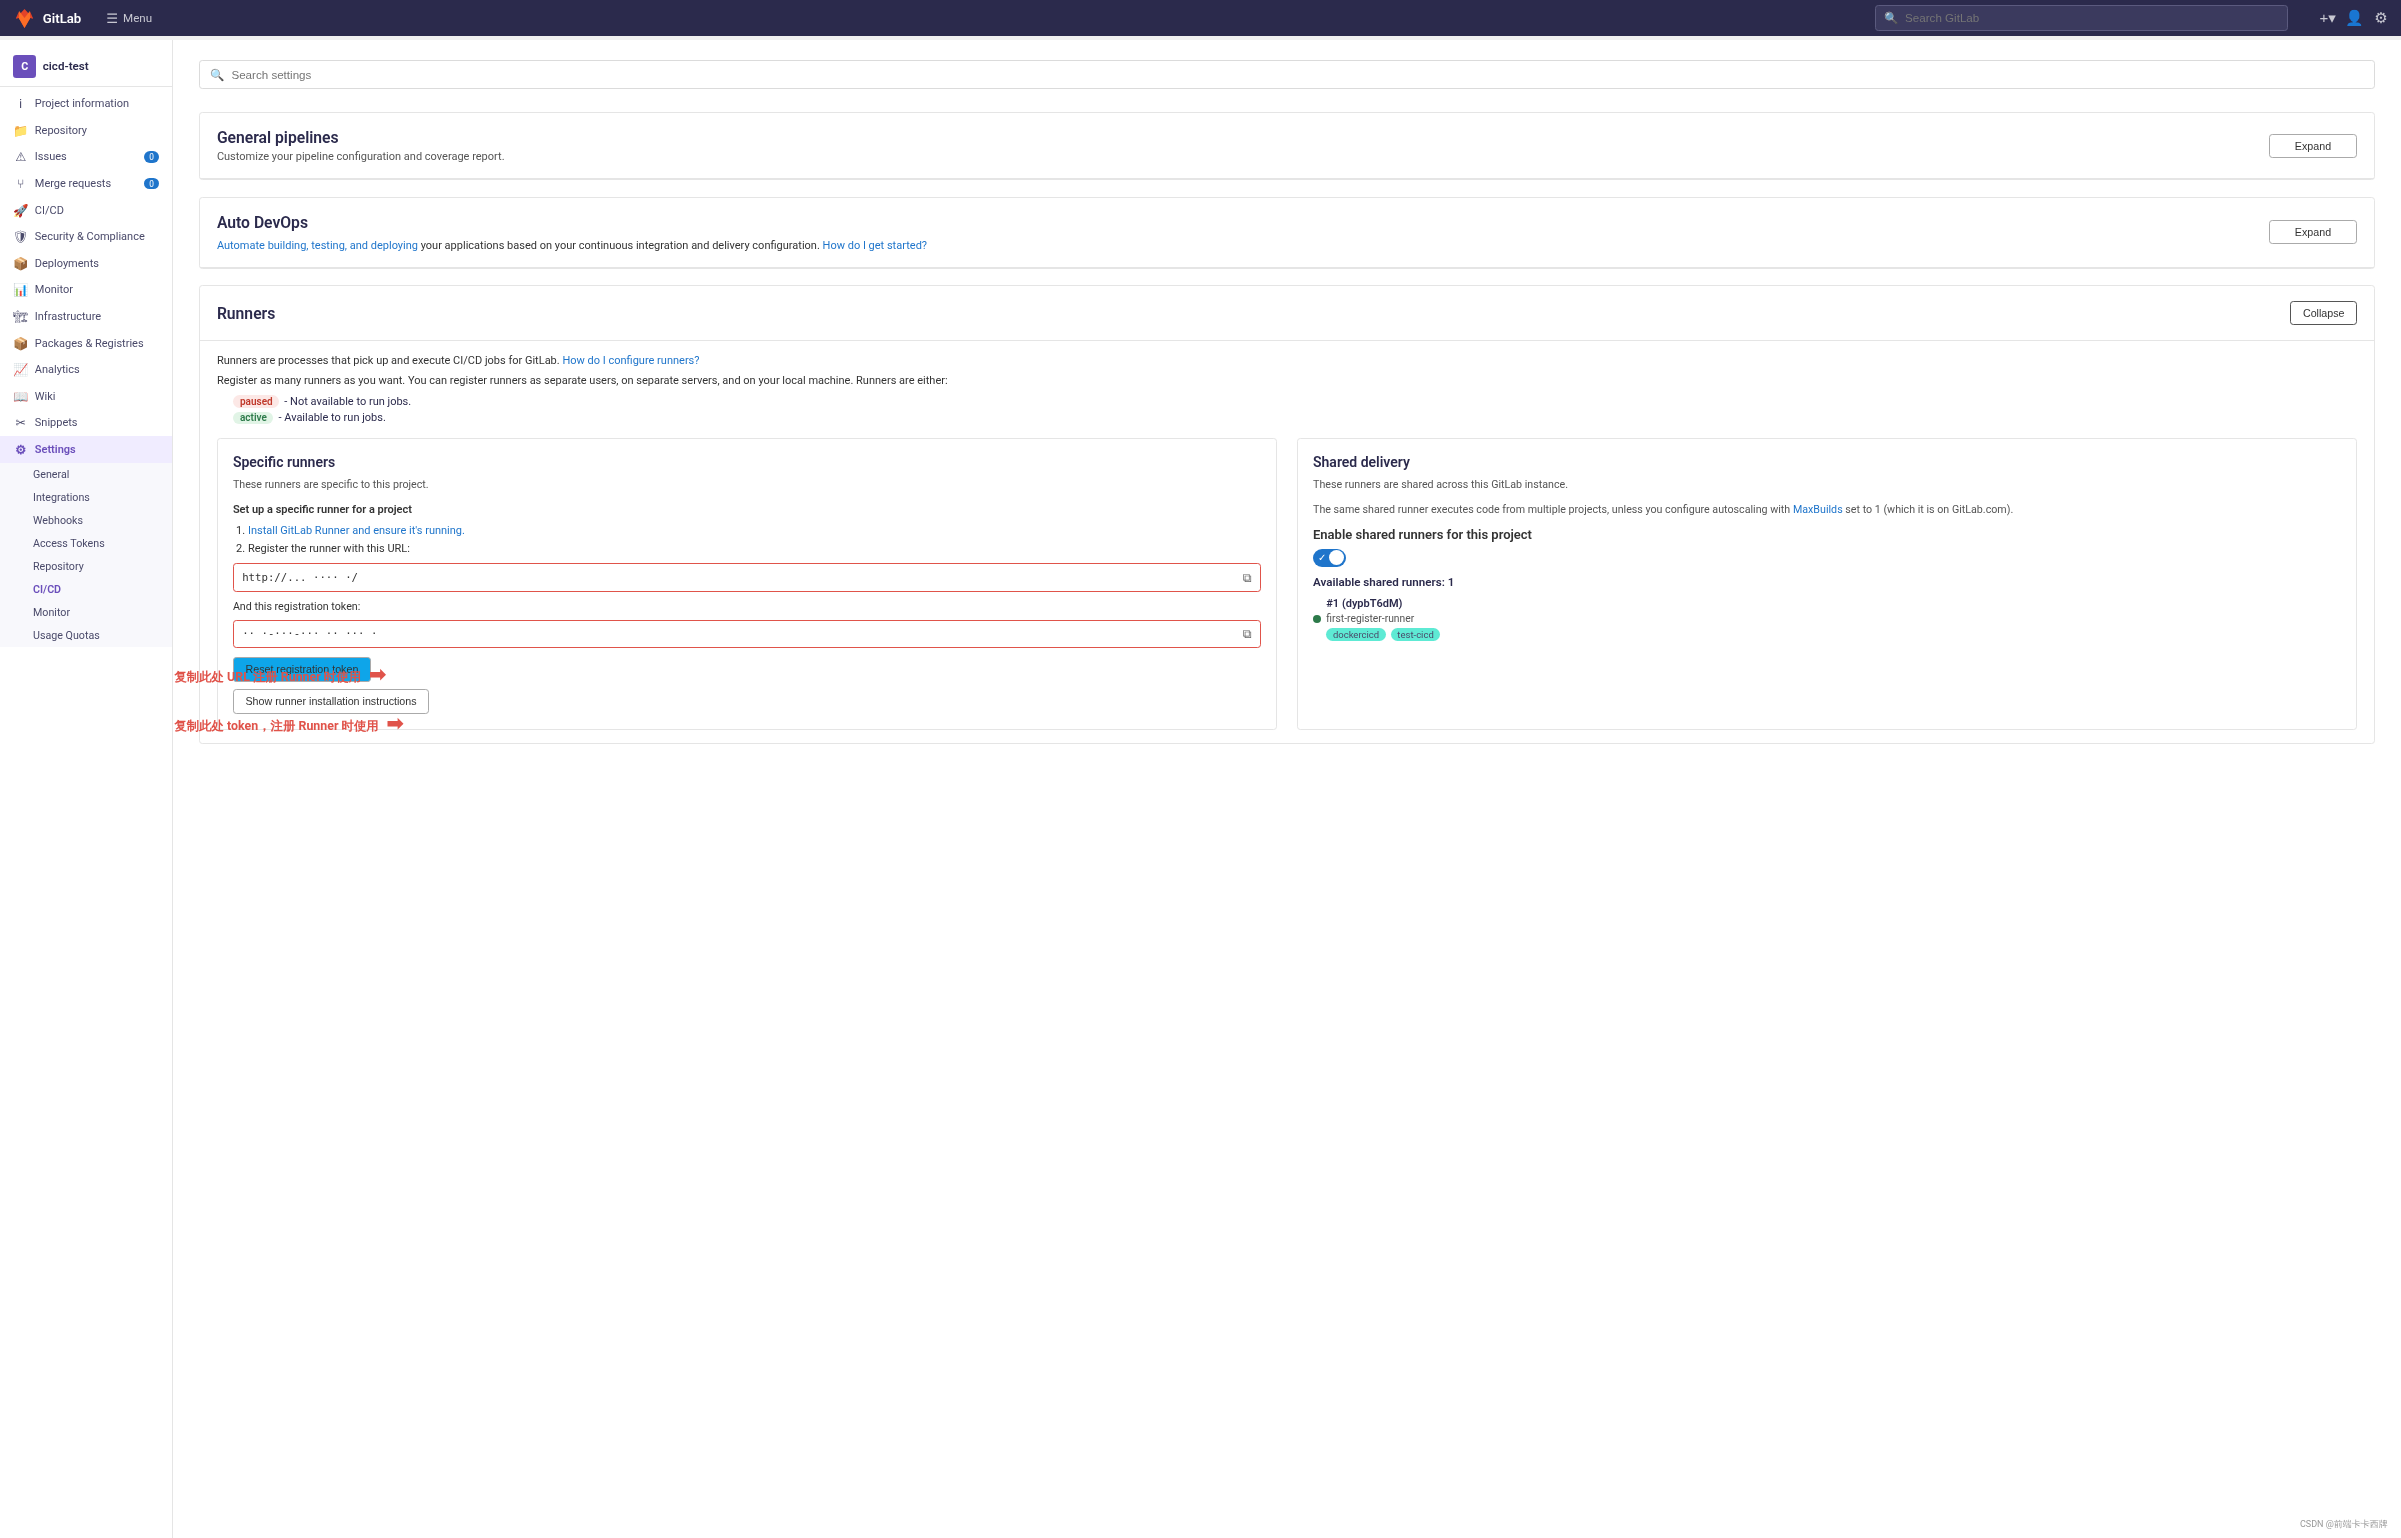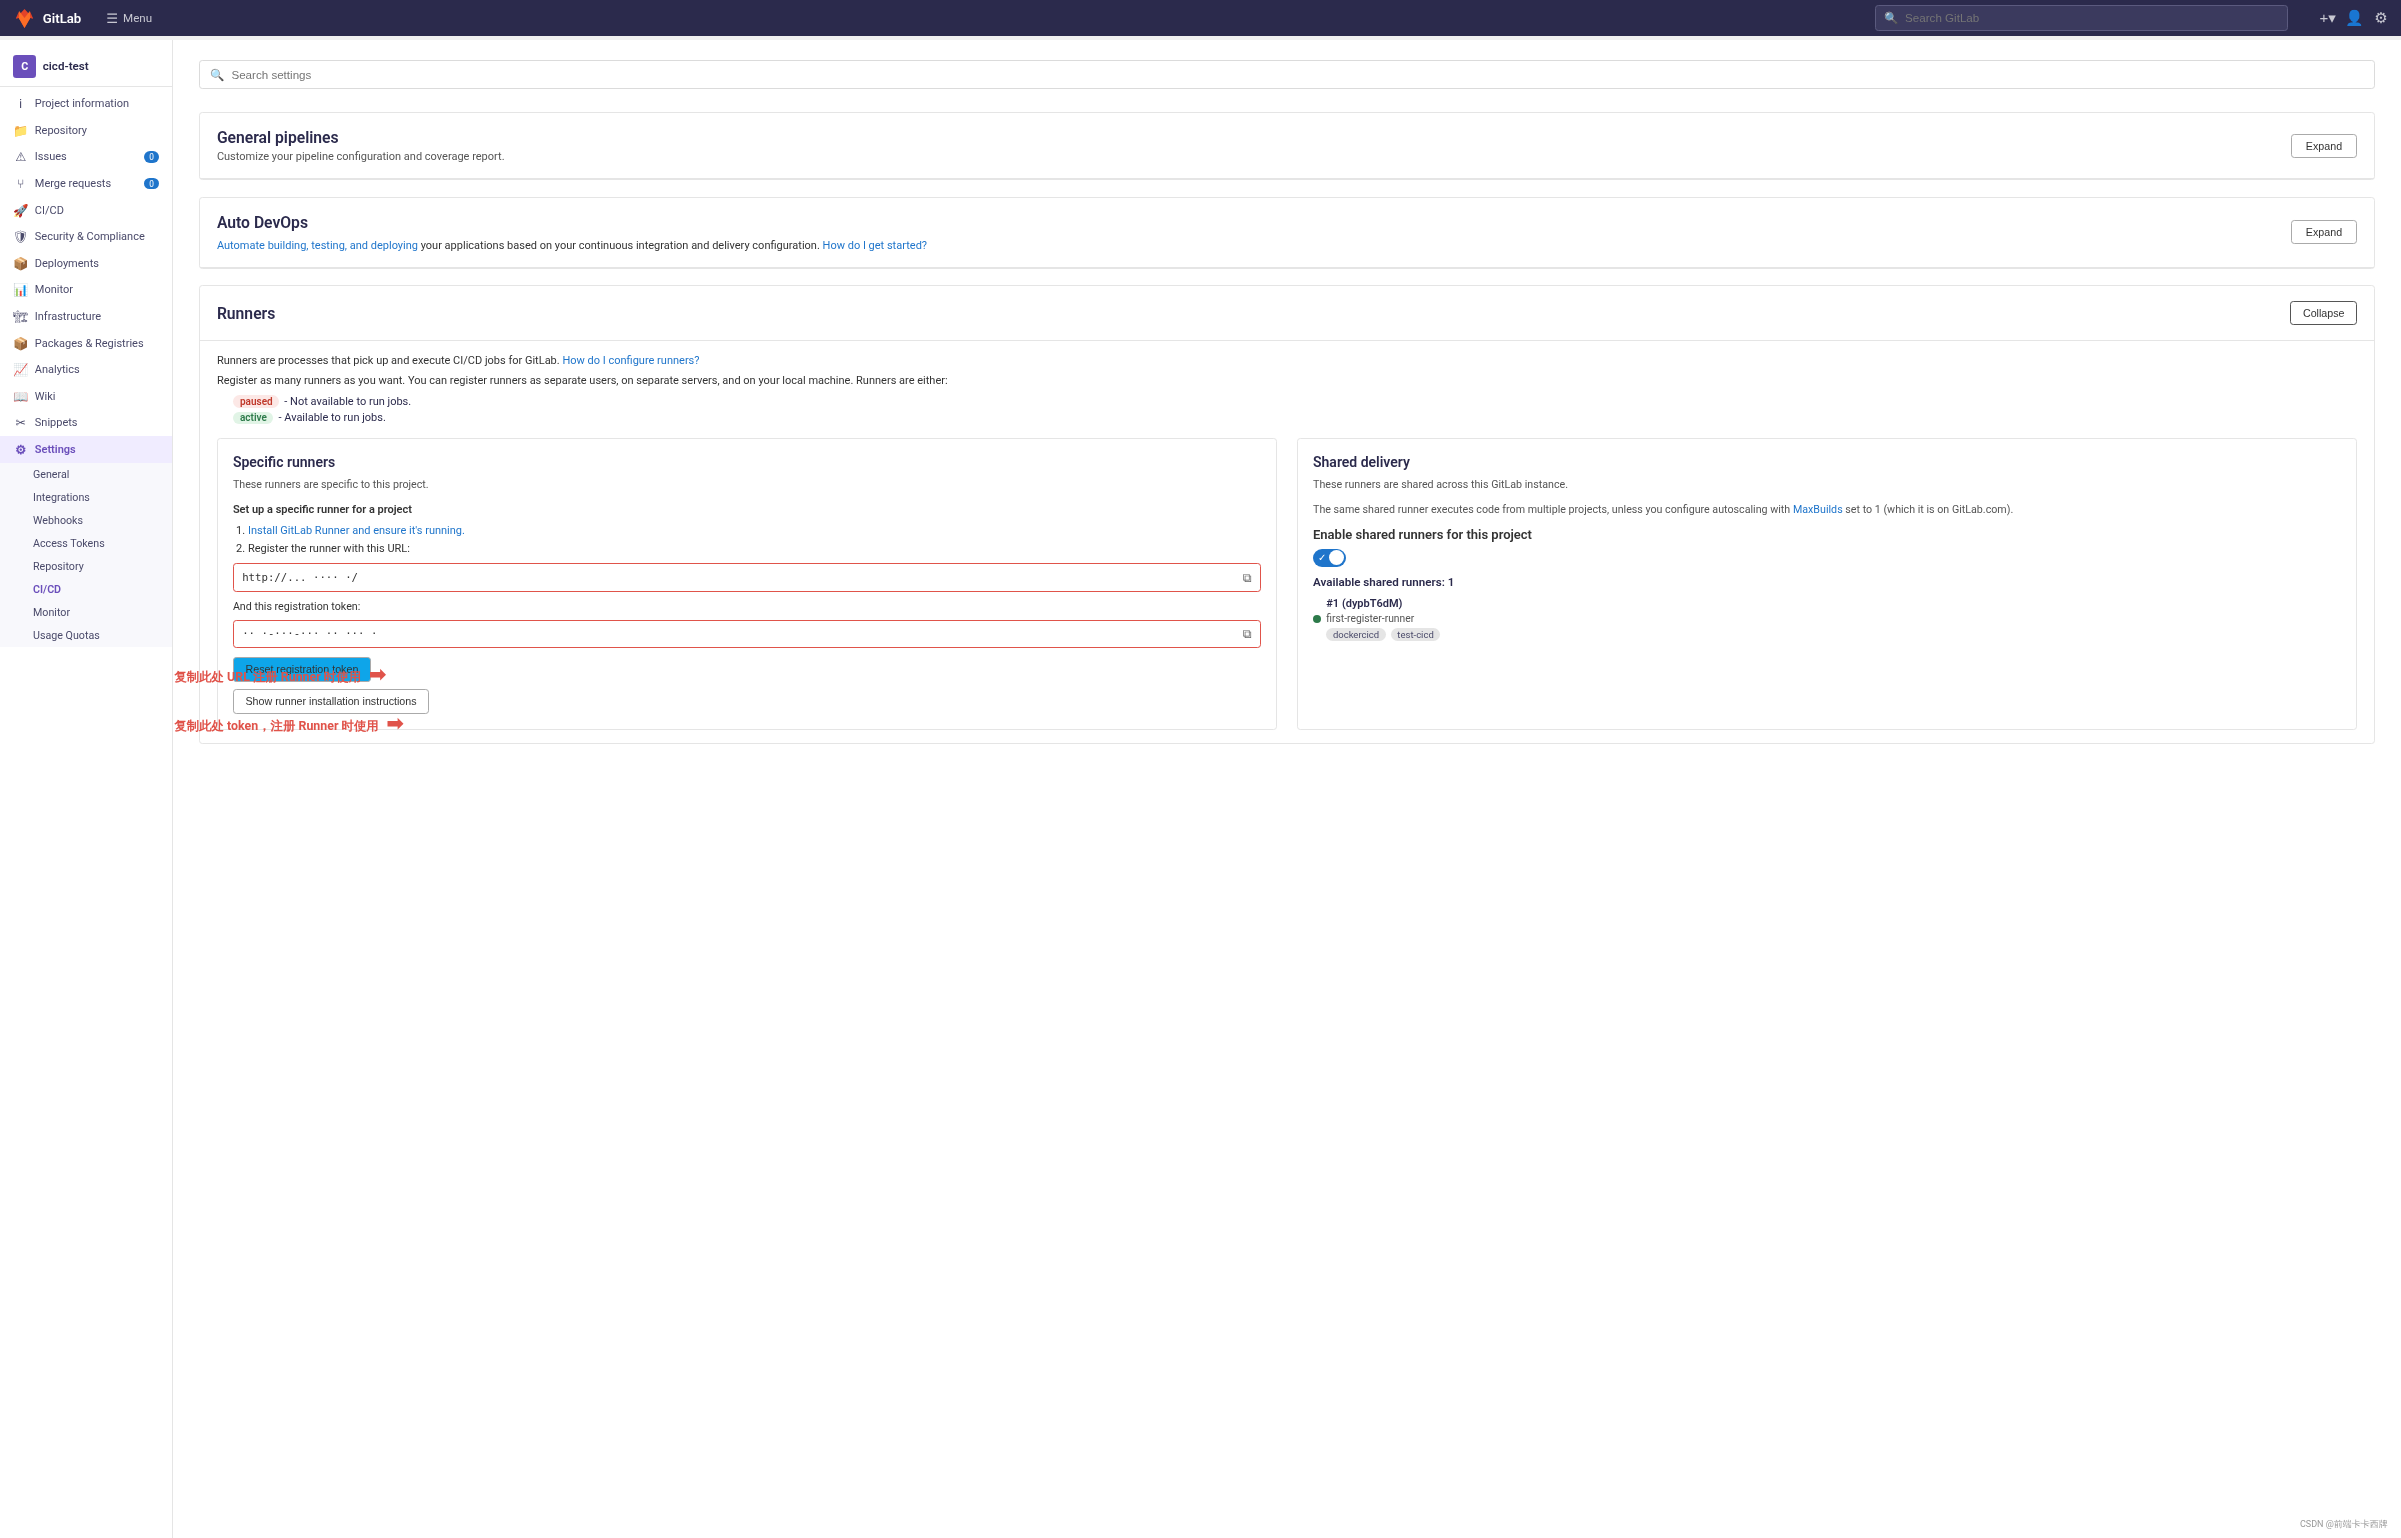--- a/index.html
+++ b/index.html
@@ -139,21 +139,21 @@
       justify-content: space-between;
       padding: 15px 16.5px;
       border-bottom: 0.8px solid #e5e5e5;
     }
     .section-title { font-size: 15.7px; font-weight: 600; color: #2b2a4c; }
     .section-subtitle { color: #555; font-size: 11px; margin-top: 3.3px; }
     .btn-expand {
       border: 0.8px solid #aaa;
       background: #fff;
       border-radius: 3.3px;
-      padding: 5px 14px;
+      padding: 5px 25px;
       font-size: 10.7px;
       cursor: pointer;
       color: #333;
     }
     .btn-collapse {
       border: 1.7px solid #555;
       background: #fff;
       border-radius: 3.3px;
       padding: 5px 11.6px;
       font-size: 10.7px;
@@ -247,21 +247,21 @@
       background: #fff;
       border-radius: 50%;
       margin-left: auto;
     }
     .available-runners { font-size: 11.6px; font-weight: 600; color: #2b2a4c; margin: 8.3px 0 8.3px 0; }
     .runner-item { display: flex; align-items: center; gap: 5px; margin-bottom: 3.3px; font-size: 11px; }
     .runner-dot { width: 8.3px; height: 8.3px; background: #2d7a4a; border-radius: 50%; flex-shrink: 0; }
     .runner-name { font-weight: 600; color: #2b2a4c; }
     .runner-subname { font-size: 10.3px; color: #555; margin-top: 1.7px; }
     .runner-tags { display: flex; gap: 5px; margin-top: 3.3px; }
-    .tag { background: #e5e5e5; color: #4a4a6a; border-radius: 8.3px; padding: 0.8px 6.6px; font-size: 9.5px; }
+    .tag { background: #5eead4; color: #4a4a6a; border-radius: 8.3px; padding: 0.8px 6.6px; font-size: 9.5px; }
 
     
     .settings-submenu { background: #f8f8fc; }
     .settings-submenu .sidebar-item { padding: 5px 13.2px 5px 33px; font-size: 10.7px; }
 
     .autodevops-link { color: #1f75cb; text-decoration: none; }
     .autodevops-text { font-size: 11px; color: #333; margin-top: 6.6px; }
 
     
     .watermark {

